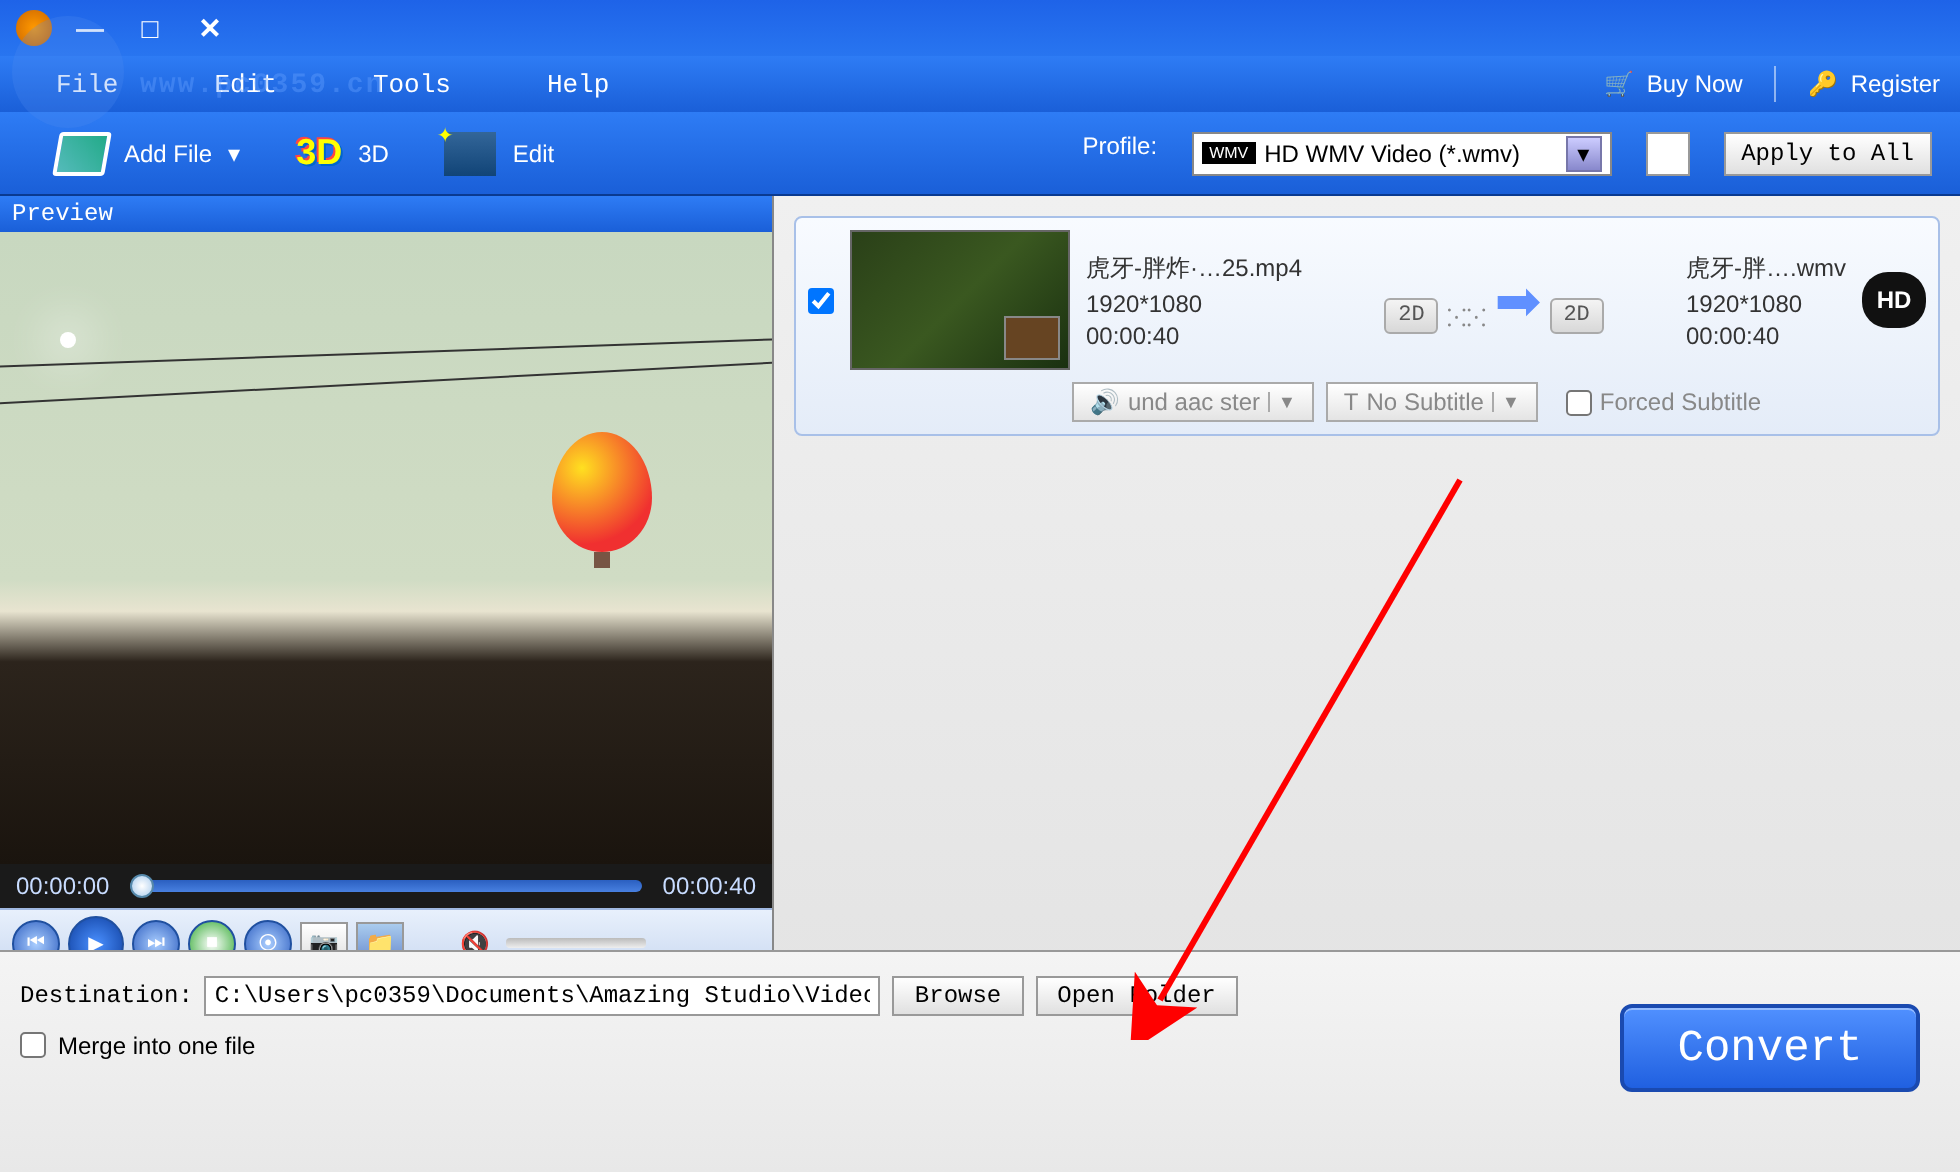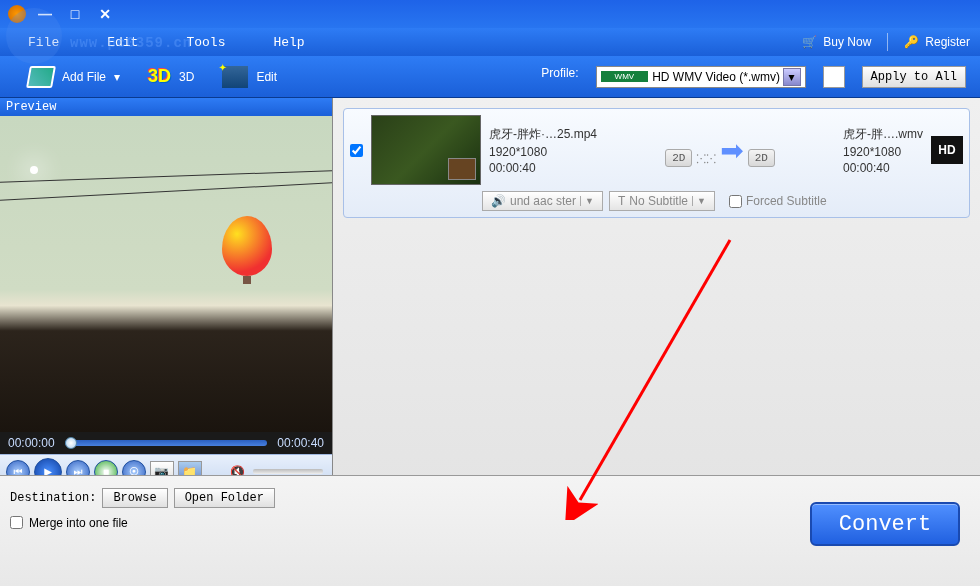--- a/index.html
+++ b/index.html
@@ -27,21 +27,21 @@
 .edit-icon { background: linear-gradient(#369,#147); position: relative; }
 .edit-icon::after { content: "✦"; position: absolute; color: #ff0; top: -4px; left: -4px; font-size: 10px; }
 
 .profile-area { margin-left: auto; display: flex; align-items: flex-start; gap: 17px; color: #fff; font-family: "Courier New", monospace; }
 .profile-select { width: 210px; height: 22px; background: #fff; border: 1px solid #888; display: flex; align-items: center; padding: 0 4px; color: #000; font-family: "Courier New", monospace; font-size: 12px; cursor: pointer; }
 .profile-select .dd { margin-left: auto; background: linear-gradient(#ccf,#88c); width: 18px; height: 18px; display: flex; align-items: center; justify-content: center; border: 1px solid #77a; }
 .gear-btn { width: 22px; height: 22px; background: #fff; border: 1px solid #999; display: flex; align-items: center; justify-content: center; cursor: pointer; }
 .apply-all { height: 22px; padding: 0 8px; background: linear-gradient(#fff,#e0e0e0); border: 1px solid #999; cursor: pointer; font-family: "Courier New", monospace; font-size: 12px; }
 
 .main { display: flex; height: 390px; }
-.left { width: 332px; background: #000; display: flex; flex-direction: column; }
+.left { width: 386px; background: #000; display: flex; flex-direction: column; }
 .preview-label { background: linear-gradient(#2e7cf5,#1a5fd8); color: #fff; padding: 2px 6px; font-family: "Courier New", monospace; font-size: 12px; height: 18px; }
 .video-area { flex: 1; position: relative; background: linear-gradient(to bottom, #c8d8c0 0%, #d0dcc4 55%, #e8e4d0 60%, #2c241c 68%, #1a140e 100%); overflow: hidden; }
 .sun { position: absolute; top: 50px; left: 30px; width: 8px; height: 8px; background: #fff; border-radius: 50%; box-shadow: 0 0 20px 10px rgba(255,255,255,.3); }
 .balloon { position: absolute; top: 100px; right: 60px; width: 50px; height: 60px; background: radial-gradient(circle at 30% 30%, #ffe020, #f03030 70%); border-radius: 50% 50% 50% 50% / 55% 55% 45% 45%; }
 .balloon::after { content: ""; position: absolute; bottom: -8px; left: 50%; transform: translateX(-50%); width: 8px; height: 8px; background: #754; }
 .wires { position: absolute; top: 40px; left: 0; right: 0; height: 100px; }
 .wires::before, .wires::after { content: ""; position: absolute; left: -20px; right: -20px; height: 1px; background: #333; }
 .wires::before { top: 20px; transform: rotate(-2deg); }
 .wires::after { top: 35px; transform: rotate(-3deg); }
 
@@ -58,21 +58,21 @@
 .right { flex: 1; background: linear-gradient(#f0f0f0,#e4e4e4); padding: 10px; border-left: 1px solid #888; }
 .item-card { background: linear-gradient(#f8fbff,#e4ecf8); border: 1px solid #a8c0e8; border-radius: 4px; padding: 6px; display: flex; flex-direction: column; gap: 6px; }
 .item-top { display: flex; align-items: center; gap: 8px; }
 .chk { width: 13px; height: 13px; }
 .thumb { width: 110px; height: 70px; background: linear-gradient(135deg,#2a4018,#3a5820,#1a3010); border: 1px solid #666; position: relative; }
 .thumb::after { content: ""; position: absolute; right: 4px; bottom: 4px; width: 26px; height: 20px; background: #642; border: 1px solid #888; }
 .info-col { display: flex; flex-direction: column; gap: 2px; font-family: "Courier New", monospace; font-size: 12px; color: #333; }
 .arrow-area { flex: 1; display: flex; align-items: flex-end; justify-content: center; gap: 4px; }
 .badge { background: linear-gradient(#f4f4f4,#d8d8d8); border: 1px solid #aaa; border-radius: 3px; padding: 2px 6px; font-size: 11px; font-family: "Courier New", monospace; color: #555; }
 .arrow-icon { color: #6090ff; font-size: 28px; }
-.hd-badge { width: 32px; height: 28px; background: #111; color: #fff; display: flex; align-items: center; justify-content: center; font-weight: bold; font-size: 12px; border-radius: 0; }
+.hd-badge { width: 32px; height: 28px; background: #111; color: #fff; display: flex; align-items: center; justify-content: center; font-weight: bold; font-size: 12px; border-radius: 13px; }
 .item-bottom { display: flex; gap: 6px; margin-left: 132px; }
 .sub-btn { flex: 0 0 auto; background: linear-gradient(#fff,#e4e4e4); border: 1px solid #aaa; padding: 2px 8px; font-family: "Courier New", monospace; font-size: 11px; color: #888; display: flex; align-items: center; gap: 4px; cursor: pointer; }
 .sub-btn .dd2 { border-left: 1px solid #aaa; padding-left: 4px; font-size: 9px; }
 
 .bottom { position: absolute; bottom: 0; left: 0; right: 0; height: 111px; background: linear-gradient(#f4f4f4,#e8e8e8); border-top: 1px solid #999; padding: 12px 10px; }
 .dest-row { display: flex; align-items: center; gap: 6px; }
 .dest-label { font-family: "Courier New", monospace; font-size: 12px; }
 .dest-input { width: 338px; height: 20px; border: 1px solid #999; padding: 0 4px; font-family: "Courier New", monospace; font-size: 12px; background: #fff; }
 .small-btn { height: 20px; padding: 0 10px; background: linear-gradient(#fff,#e0e0e0); border: 1px solid #999; font-family: "Courier New", monospace; font-size: 12px; cursor: pointer; }
 .merge-row { display: flex; align-items: flex-start; gap: 6px; margin-top: 8px; font-family: "Courier New", monospace; font-size: 12px; }
@@ -128,21 +128,21 @@
     <span class="three-d-icon">3D</span>
     <span>3D</span>
   </div>
   <div class="tool-btn">
     <span class="tool-icon edit-icon"></span>
     <span>Edit</span>
   </div>
   <div class="profile-area">
     <span>Profile:</span>
     <div class="profile-select">
-      <span style="background:#15803d;color:#fff;font-size:8px;padding:1px 14px;margin-right:4px">WMV</span>
+      <span style="background:#000000;color:#fff;font-size:8px;padding:1px 4px;margin-right:4px">WMV</span>
       <span>HD WMV Video (*.wmv)</span>
       <span class="dd">▾</span>
     </div>
     <div class="gear-btn">
       <span>⚙</span>
     </div>
     <button class="apply-all">Apply to All</button>
   </div>
 </div>
 
@@ -218,20 +218,21 @@
           <span>Forced Subtitle</span>
         </div>
       </div>
     </div>
   </div>
 </div>
 
 <div class="bottom">
   <div class="dest-row">
     <span class="dest-label">Destination:</span>
+    <input class="dest-input" value="C:\Users\pc0359\Documents\Amazing Studio\Video" style="">
     <button class="small-btn">Browse</button>
     <button class="small-btn">Open Folder</button>
   </div>
   <div class="merge-row">
     <input type="checkbox" style="">
     <span>Merge into one file</span>
   </div>
   <button class="convert-btn">Convert</button>
 </div>
 

